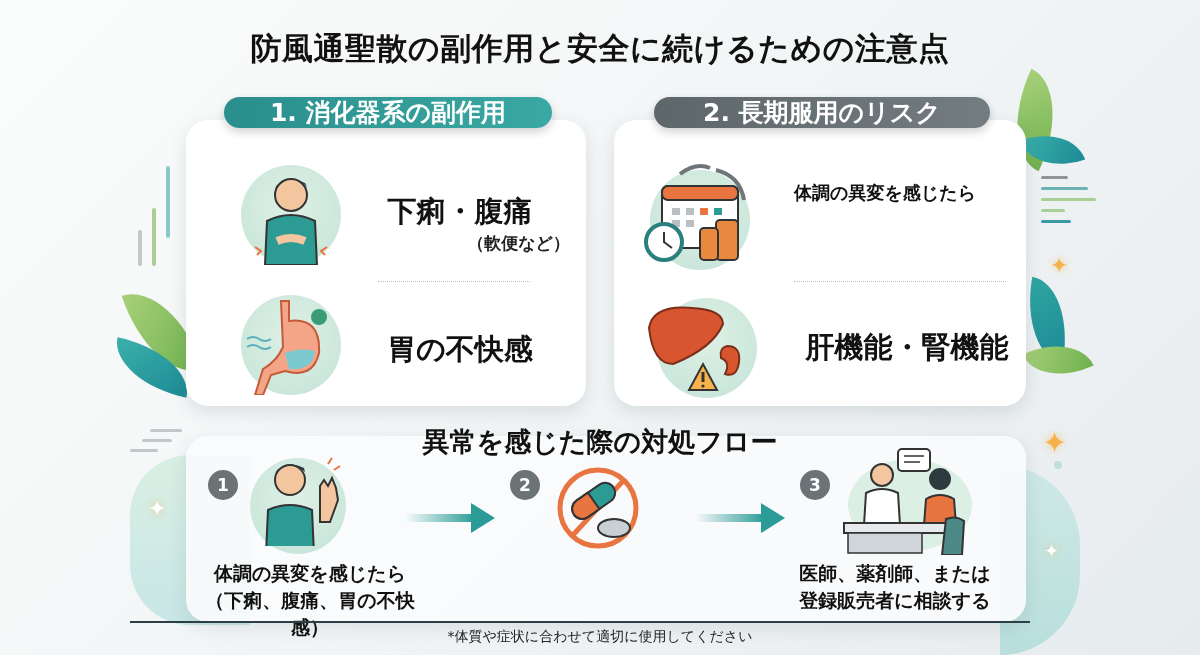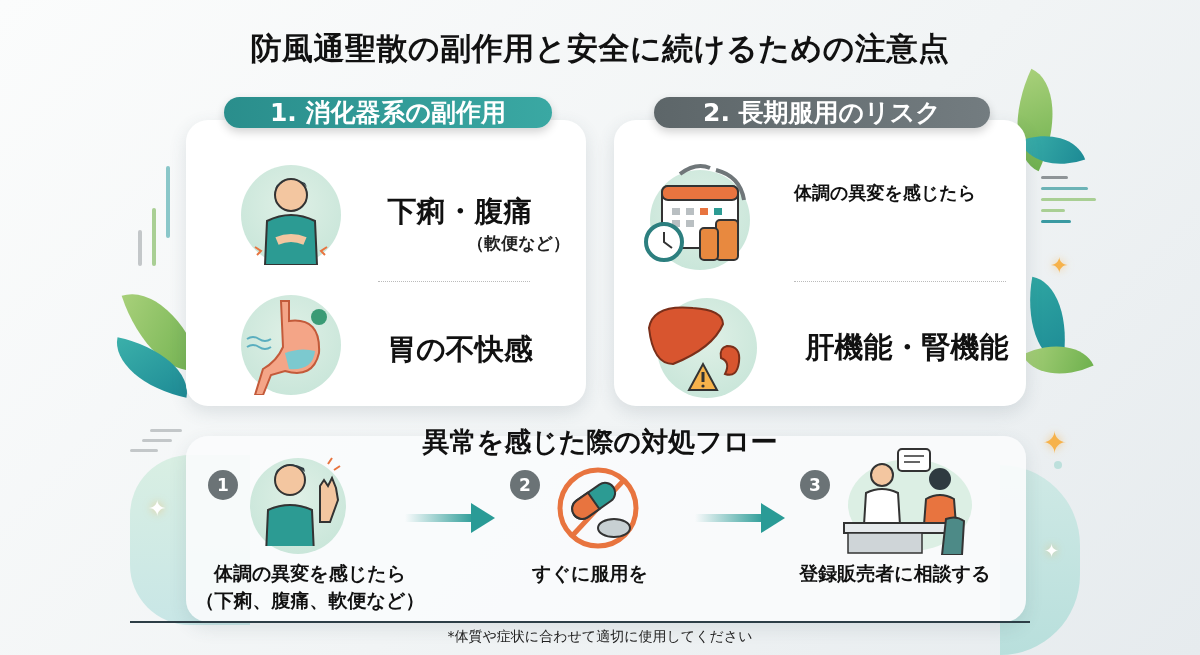--- a/index.html
+++ b/index.html
@@ -168,42 +168,41 @@
   <svg width="110" height="100" viewBox="0 0 110 100" style="position:absolute;left:-6px;top:-12px;">
     <circle cx="46" cy="34" r="15" fill="#f3c6a0" stroke="#333" stroke-width="2"></circle>
     <path d="M31 28 Q46 12 61 26 L60 22 Q46 14 33 24Z" fill="#2f3a40"></path>
     <path d="M22 108 L24 64 Q46 54 68 64 L70 108Z" fill="#2c9b93" stroke="#333" stroke-width="2"></path>
     <path d="M76 76 L76 40 L80 34 L84 40 L88 32 L92 42 L94 54 L86 76Z" fill="#f3c6a0" stroke="#333" stroke-width="2"></path>
     <path d="M84 18 L88 12 M90 24 L96 20" stroke="#e8743f" stroke-width="2"></path>
   </svg>
 </div>
 <div class="steptxt" style="left:190px;top:560px;width:240px;">
   <div>体調の異変を感じたら</div>
-  <div>（下痢、腹痛、軟便など）</div>
+  <div>（下痢、腹痛、胃の不快感）</div>
 </div>
 
 <div class="arrow" style="left:405px;top:510px;width:90px;">
     <div class="shaft"></div>
     <div class="head"></div>
   </div>
 
 <div class="num" style="left:510px;top:470px;">2</div>
 <div class="abs" style="left:556px;top:466px;width:84px;height:84px;">
   <svg width="84" height="84" viewBox="0 0 84 84">
     <circle cx="42" cy="42" r="38" fill="none" stroke="#e8743f" stroke-width="5"></circle>
     <line x1="68" y1="14" x2="16" y2="70" stroke="#e8743f" stroke-width="5"></line>
     <g transform="rotate(-35 36 36)">
         <rect x="14" y="26" width="48" height="20" rx="10" fill="#2c9b93" stroke="#333" stroke-width="2"></rect>
         <path d="M24 26 A10 10 0 0 0 24 46 L38 46 L38 26Z" fill="#e8743f" stroke="#333" stroke-width="2"></path>
       </g>
     <ellipse cx="58" cy="62" rx="16" ry="9" fill="#c8d0d3" stroke="#333" stroke-width="2"></ellipse>
   </svg>
 </div>
 <div class="steptxt" style="left:500px;top:560px;width:180px;">
-  <div>すぐに服用を</div>
 </div>
 
 <div class="arrow" style="left:695px;top:510px;width:90px;">
     <div class="shaft"></div>
     <div class="head"></div>
   </div>
 
 <div class="num" style="left:800px;top:470px;">3</div>
 <div class="abs" style="left:838px;top:445px;width:140px;height:110px;">
   <svg width="140" height="110" viewBox="0 0 140 110">
@@ -213,17 +212,18 @@
     <circle cx="44" cy="30" r="11" fill="#f3c6a0" stroke="#333" stroke-width="2"></circle>
     <path d="M26 80 L28 48 Q44 40 60 48 L62 80Z" fill="#fff" stroke="#333" stroke-width="2"></path>
     <circle cx="102" cy="34" r="11" fill="#2f3a40"></circle>
     <path d="M86 80 L88 54 Q102 46 116 54 L118 80Z" fill="#e8743f" stroke="#333" stroke-width="2"></path>
     <rect x="6" y="78" width="106" height="10" fill="#e6eaec" stroke="#333" stroke-width="2"></rect>
     <rect x="10" y="88" width="74" height="20" fill="#cfd5d8" stroke="#333" stroke-width="1.5"></rect>
     <path d="M104 110 L108 74 Q118 70 126 76 L124 110Z" fill="#4d8a87" stroke="#333" stroke-width="2"></path>
   </svg>
 </div>
 <div class="steptxt" style="left:780px;top:560px;width:230px;">
+  <div>医師、薬剤師、または</div>
   <div>登録販売者に相談する</div>
 </div>
 
 <div class="baseline"></div>
 <div class="note">*体質や症状に合わせて適切に使用してください</div>
 
 </body></html>

